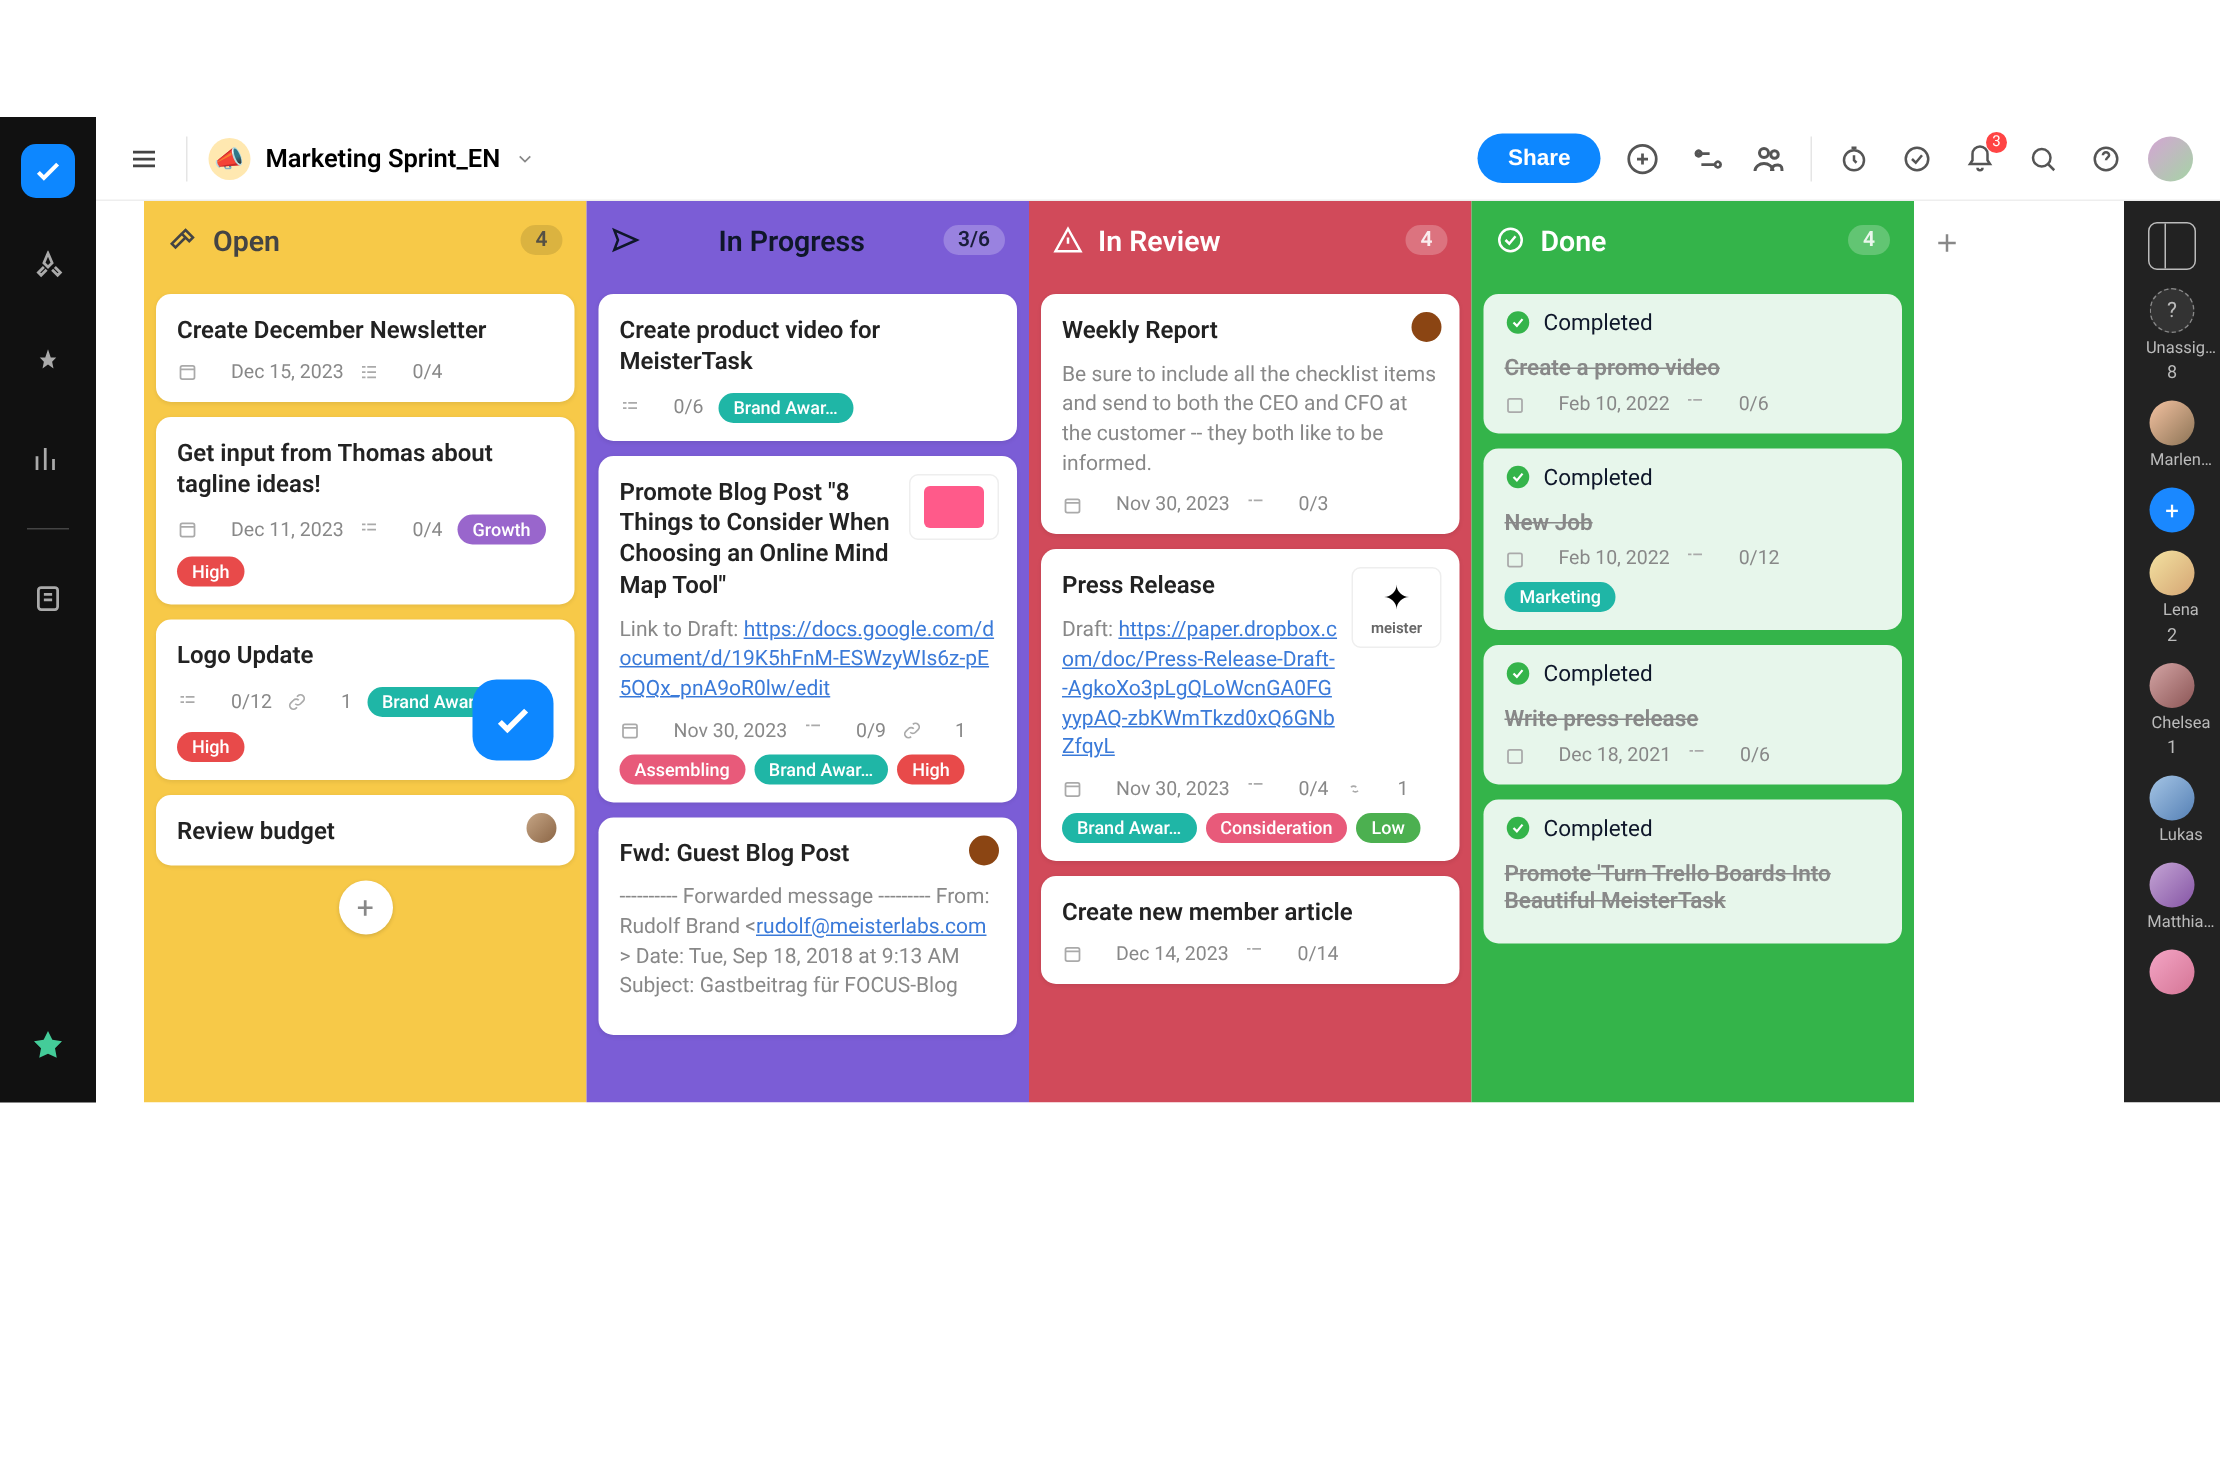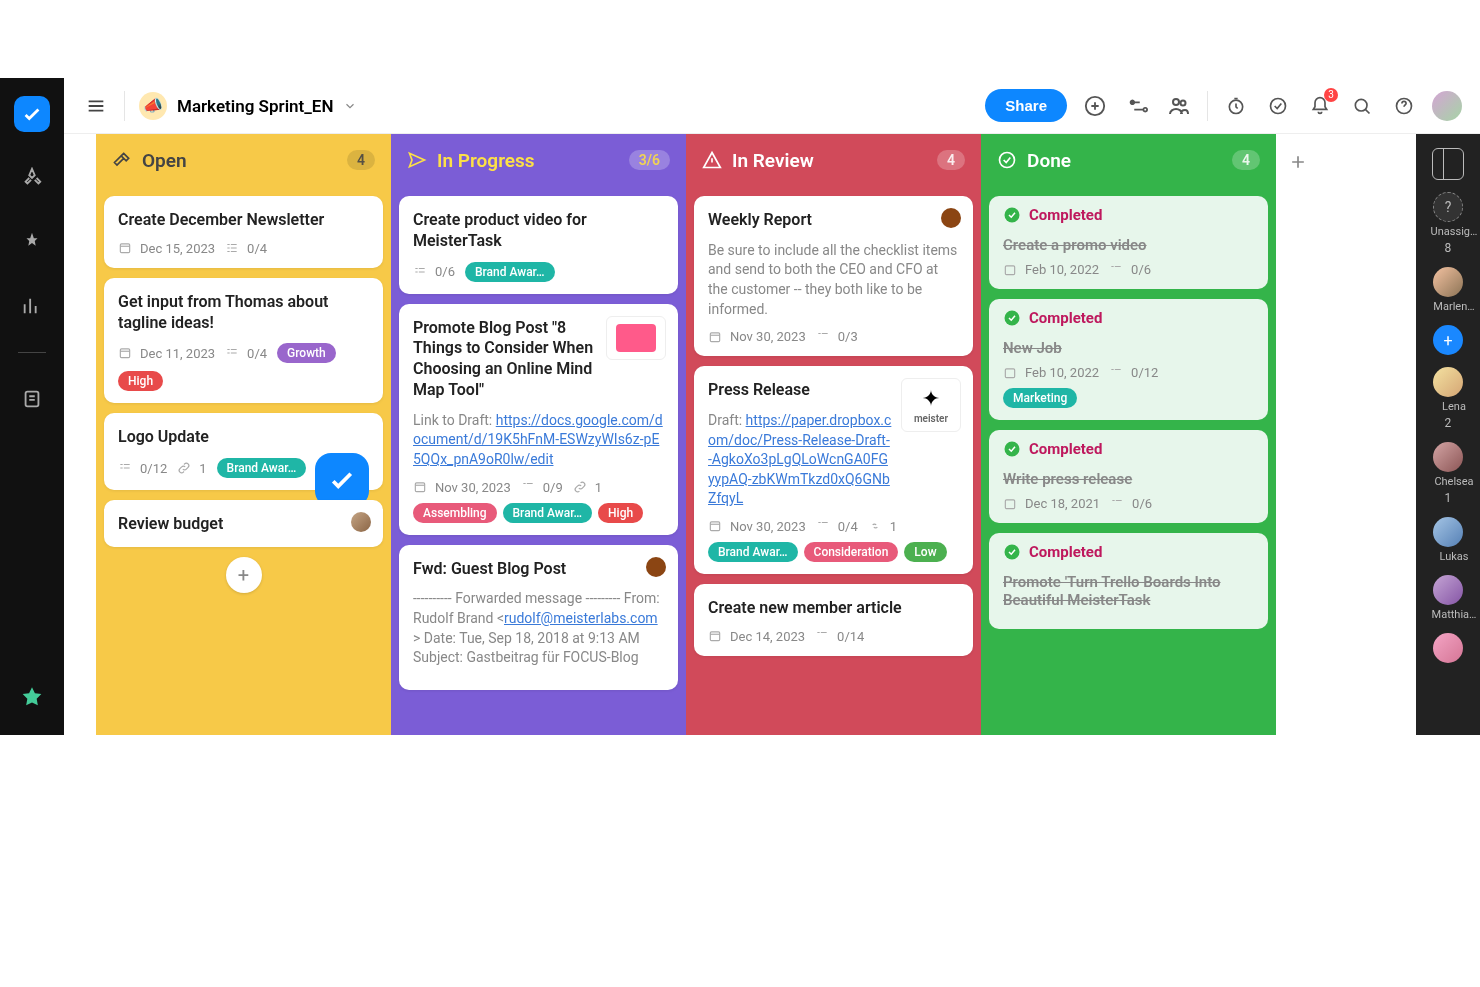--- a/index.html
+++ b/index.html
@@ -30,59 +30,59 @@
   .top-icon { width:28px; height:28px; display:flex; align-items:center; justify-content:center; color:#555; position:relative; }
   .badge { position:absolute; top:-4px; right:-4px; background:#f44; color:#fff; border-radius:8px; font-size:10px; min-width:14px; height:14px; display:flex; align-items:center; justify-content:center; padding:0 3px; }
   .top-avatar { width:30px; height:30px; border-radius:50%; background:linear-gradient(135deg,#d4a5d4,#a5d4a5); }
 
   .board-wrap { flex:1; display:flex; overflow:hidden; }
 
   .columns { flex:1; display:flex; overflow-x:auto; padding:0;margin-left:32px; }
   .col { width:295px; flex-shrink:0; display:flex; flex-direction:column; position:relative; }
   .col-header { height:52px; display:flex; align-items:center; padding:0 16px; color:#333; font-weight:600; gap:10px; }
   .col-header.yellow { background:#f7c948; color:#444; }
-  .col-header.purple { background:#7b5dd6; color:#fde047; }
+  .col-header.purple { background:#7b5dd6; color:#0f172a;text-align:center; }
   .col-header.red { background:#d14a5a; color:#fff; }
   .col-header.green { background:#34b44a; color:#fff; }
   .col-title { flex:1; font-size:19px; }
   .col-count { font-size:14px; opacity:.9; background:rgba(255,255,255,.25); border-radius:12px; padding:2px 10px; }
   .col-header.yellow .col-count { background:rgba(0,0,0,.12); }
   .col-body { flex:1; padding:10px 8px; overflow-y:auto; }
   .col-body.yellow { background:#f7c948; }
   .col-body.purple { background:#7b5dd6; }
   .col-body.red { background:#d14a5a; }
   .col-body.green { background:#34b44a; }
 
   .card { background:#fff; border-radius:10px; padding:14px 14px 12px; margin-bottom:10px; box-shadow:0 1px 3px rgba(0,0,0,.08); position:relative; }
   .card-title { font-weight:600; font-size:16px; color:#222; margin-bottom:10px; line-height:1.3; }
   .card-desc { font-size:14px; color:#888; margin-bottom:10px; line-height:1.4; }
   .card-link { color:#3a7ad9; text-decoration:underline; word-break:break-all; font-size:14px; }
   .card-meta { display:flex; align-items:center; gap:10px; font-size:13px; color:#888; flex-wrap:wrap; }
-  .meta-item { display:flex; align-items:center; gap:8px; }
+  .meta-item { display:flex; align-items:center; gap:22px; }
   .meta-item svg { width:14px; height:14px; }
   .tags { display:flex; gap:6px; flex-wrap:wrap; margin-top:8px; }
   .tag { font-size:12px; color:#fff; padding:3px 10px; border-radius:10px; font-weight:500; white-space:nowrap; }
   .tag.teal { background:#1fb6a6; }
   .tag.purple { background:#9966cc; }
   .tag.red { background:#e84a4a; }
   .tag.pink { background:#e85a7a; }
   .tag.green { background:#4cb050;text-align:center; }
   .tag.inline { margin:0; }
 
   .card-avatar { position:absolute; top:12px; right:12px; width:20px; height:20px; border-radius:50%; background:#8b4513; }
   .card-thumb { position:absolute; top:12px; right:12px; width:60px; height:44px; border-radius:6px; background:#fff; border:1px solid #eee; display:flex; align-items:center; justify-content:center; }
   .thumb-pink { background:#ff5a8a; width:40px; height:28px; border-radius:4px; position:relative; }
   .logo-thumb { width:60px; height:54px; display:flex; flex-direction:column; align-items:center; justify-content:center; gap:2px; }
   .logo-star { font-size:22px; }
   .logo-text { font-size:10px; color:#666; font-weight:600; }
   .big-check { position:absolute; right:14px; top:40px; width:54px; height:54px; background:#0d87ff; border-radius:16px; display:flex; align-items:center; justify-content:center; }
   .big-check svg { width:30px; height:30px; color:#fff; }
 
   .done-card { background:#e7f6eb; border-radius:10px; margin-bottom:10px; overflow:hidden; }
-  .done-head { display:flex; align-items:flex-start; gap:8px; padding:10px 14px 6px; font-weight:700; color:#be185d; font-size:15px; }
+  .done-head { display:flex; align-items:flex-start; gap:8px; padding:10px 14px 6px; font-weight:400; color:#0f172a; font-size:15px; }
   .done-body { padding:6px 14px 12px; }
   .done-title { color:#888; text-decoration:line-through; font-size:15px; font-weight:600; margin-bottom:8px; }
 
   .add-card { width:36px; height:36px; border-radius:50%; background:#fff; display:flex; align-items:center; justify-content:center; margin:4px auto; color:#888; font-size:20px; box-shadow:0 1px 3px rgba(0,0,0,.15); }
 
   .col-add { width:44px; display:flex; align-items:flex-start; justify-content:center; padding-top:14px; }
   .col-add-btn { width:28px; height:28px; color:#888; display:flex; align-items:center; justify-content:center; }
 
   .right-rail { width:64px; background:#222; display:flex; flex-direction:column; align-items:center; padding-top:14px; gap:12px; color:#bbb; font-size:11px; }
   .right-icon { width:32px; height:32px; display:flex; align-items:center; justify-content:center; }

